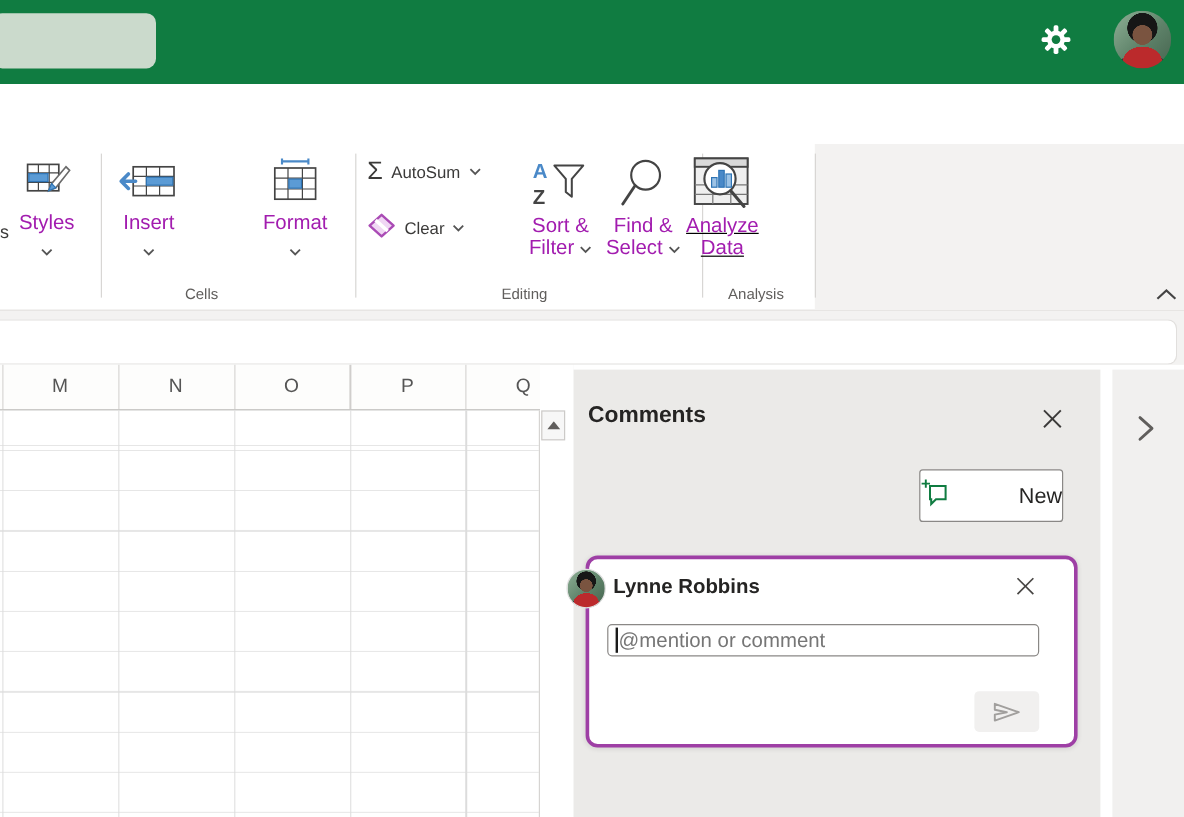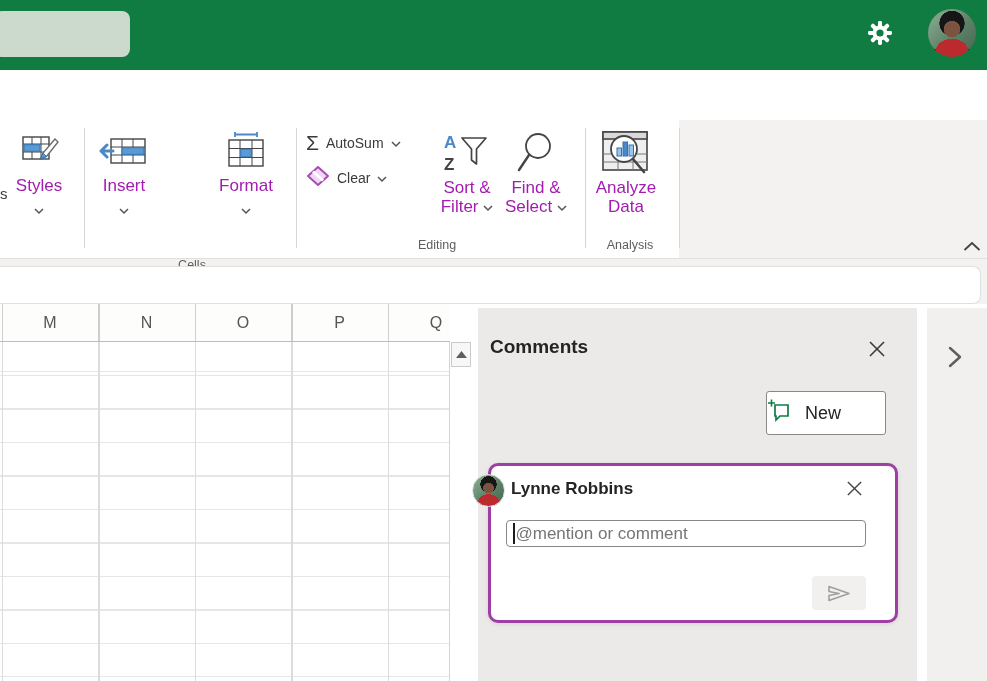--- a/index.html
+++ b/index.html
@@ -71,21 +71,21 @@
     background-position:2px 0, 0 33px; }
   .vscroll { position:absolute; left:451px; top:38px; width:20px; height:339px; background:#fff; }
   .scroll-up { width:20px; height:25px; background:#F7F7F7; border:1px solid #CCCAC8; display:flex; align-items:center; justify-content:center; cursor:pointer; }
 
   
   .pane-underlay { position:absolute; left:478px; top:304px; width:509px; height:377px; background:#fff; }
   .comments-pane { position:absolute; left:478px; top:308px; width:439px; height:373px; background:#EBEAE8; }
   .pane-title { position:absolute; left:12px; top:28px; font-size:19px; font-weight:bold; color:#252423; }
   .pane-close { position:absolute; left:390px; top:32px; width:18px; height:18px; cursor:pointer; }
   .new-btn { position:absolute; left:288px; top:83px; width:120px; height:44px; background:#fff; border:1px solid #8A8886;
-    border-radius:3px; display:flex; align-items:center; justify-content:flex-start; gap:12px; cursor:pointer;
+    border-radius:3px; display:flex; align-items:center; justify-content:space-between; gap:12px; cursor:pointer;
     font-family:inherit; font-size:18px; color:#252423; }
 
   .comment-card { position:absolute; left:10px; top:155px; width:410px; height:160px; background:#fff;
     border:3px solid #9E3FA5; border-radius:10px; box-shadow:0 1px 4px rgba(0,0,0,.10); }
   .card-avatar { position:absolute; left:-19px; top:8px; width:33px; height:33px; border:1px solid #e0e0e0; cursor:pointer; }
   .card-author { position:absolute; left:20px; top:13px; font-size:17px; font-weight:bold; color:#252423; }
   .card-close { position:absolute; left:355px; top:14px; width:17px; height:17px; cursor:pointer; }
   .mention-input { position:absolute; left:15px; top:54px; width:360px; height:27px; border:1px solid #8A8886; border-radius:4px;
     background:#fff; display:flex; align-items:center; padding-left:6px; }
   .mention-input .caret { width:1.5px; height:21px; background:#1b1b1b; margin-right:1px; }
@@ -222,34 +222,34 @@
         </svg>
       </span>
       <span class="blabel">Format</span>
       <span class="chev">
         <svg width="10" height="7" viewBox="0 0 10 7" fill="none" stroke="#555" stroke-width="1.5">
             <polyline points="1,1 5,5 9,1"></polyline>
           </svg>
       </span>
     </div>
 
-    <span class="group-label" style="left:192px;margin-top:20px;">Cells</span>
+    <span class="group-label" style="left:168px;">Cells</span>
     <div class="rdivider" style="left:296px;"></div>
 
     <div class="small-item" style="left:306px; top:9px;">
       <span class="sigma">Σ</span>
       <span class="lbl">AutoSum</span>
       <span>
         <svg width="10" height="7" viewBox="0 0 10 7" fill="none" stroke="#555" stroke-width="1.5">
             <polyline points="1,1 5,5 9,1"></polyline>
           </svg>
       </span>
     </div>
 
-    <div class="small-item" style="left:306px; top:44px;">
+    <div class="small-item" style="left:306px; top:56px;">
       <span>
         <svg width="24" height="22" viewBox="0 0 24 22">
           <path d="M12 2 L22 11 L12 20 L2 11 Z" fill="#F0D7F4" stroke="#AA4BB5" stroke-width="2" stroke-linejoin="round"></path>
           <path d="M7 6.5 L17 15.5" stroke="#fff" stroke-width="3"></path>
         </svg>
       </span>
       <span class="lbl">Clear</span>
       <span>
         <svg width="10" height="7" viewBox="0 0 10 7" fill="none" stroke="#555" stroke-width="1.5">
             <polyline points="1,1 5,5 9,1"></polyline>
@@ -286,21 +286,21 @@
         <span>Select</span>
         <svg width="10" height="7" viewBox="0 0 10 7" fill="none" stroke="#555" stroke-width="1.5">
             <polyline points="1,1 5,5 9,1"></polyline>
           </svg>
       </span>
     </div>
 
     <span class="group-label" style="left:437px;">Editing</span>
     <div class="rdivider" style="left:585px;"></div>
 
-    <div class="two-line" style="left:588px;">
+    <div class="two-line" style="left:564px;text-decoration:underline;">
       <span class="ic">
         <svg width="52" height="50" viewBox="0 0 52 50">
           <rect x="3" y="4" width="44" height="38" fill="#EFEFEF" stroke="#444" stroke-width="1.6"></rect>
           <rect x="3" y="4" width="44" height="7" fill="#D9D9D9" stroke="#444" stroke-width="1.6"></rect>
           <line x1="18" y1="11" x2="18" y2="42" stroke="#777"></line>
             <line x1="33" y1="11" x2="33" y2="42" stroke="#777"></line>
           <line x1="3" y1="26" x2="47" y2="26" stroke="#777"></line>
             <line x1="3" y1="34" x2="47" y2="34" stroke="#777"></line>
           <circle cx="24" cy="21" r="13" fill="#fff" stroke="#444" stroke-width="1.8"></circle>
           <rect x="17" y="20" width="4.5" height="8" fill="#9DC3E6" stroke="#2E74B5"></rect>

